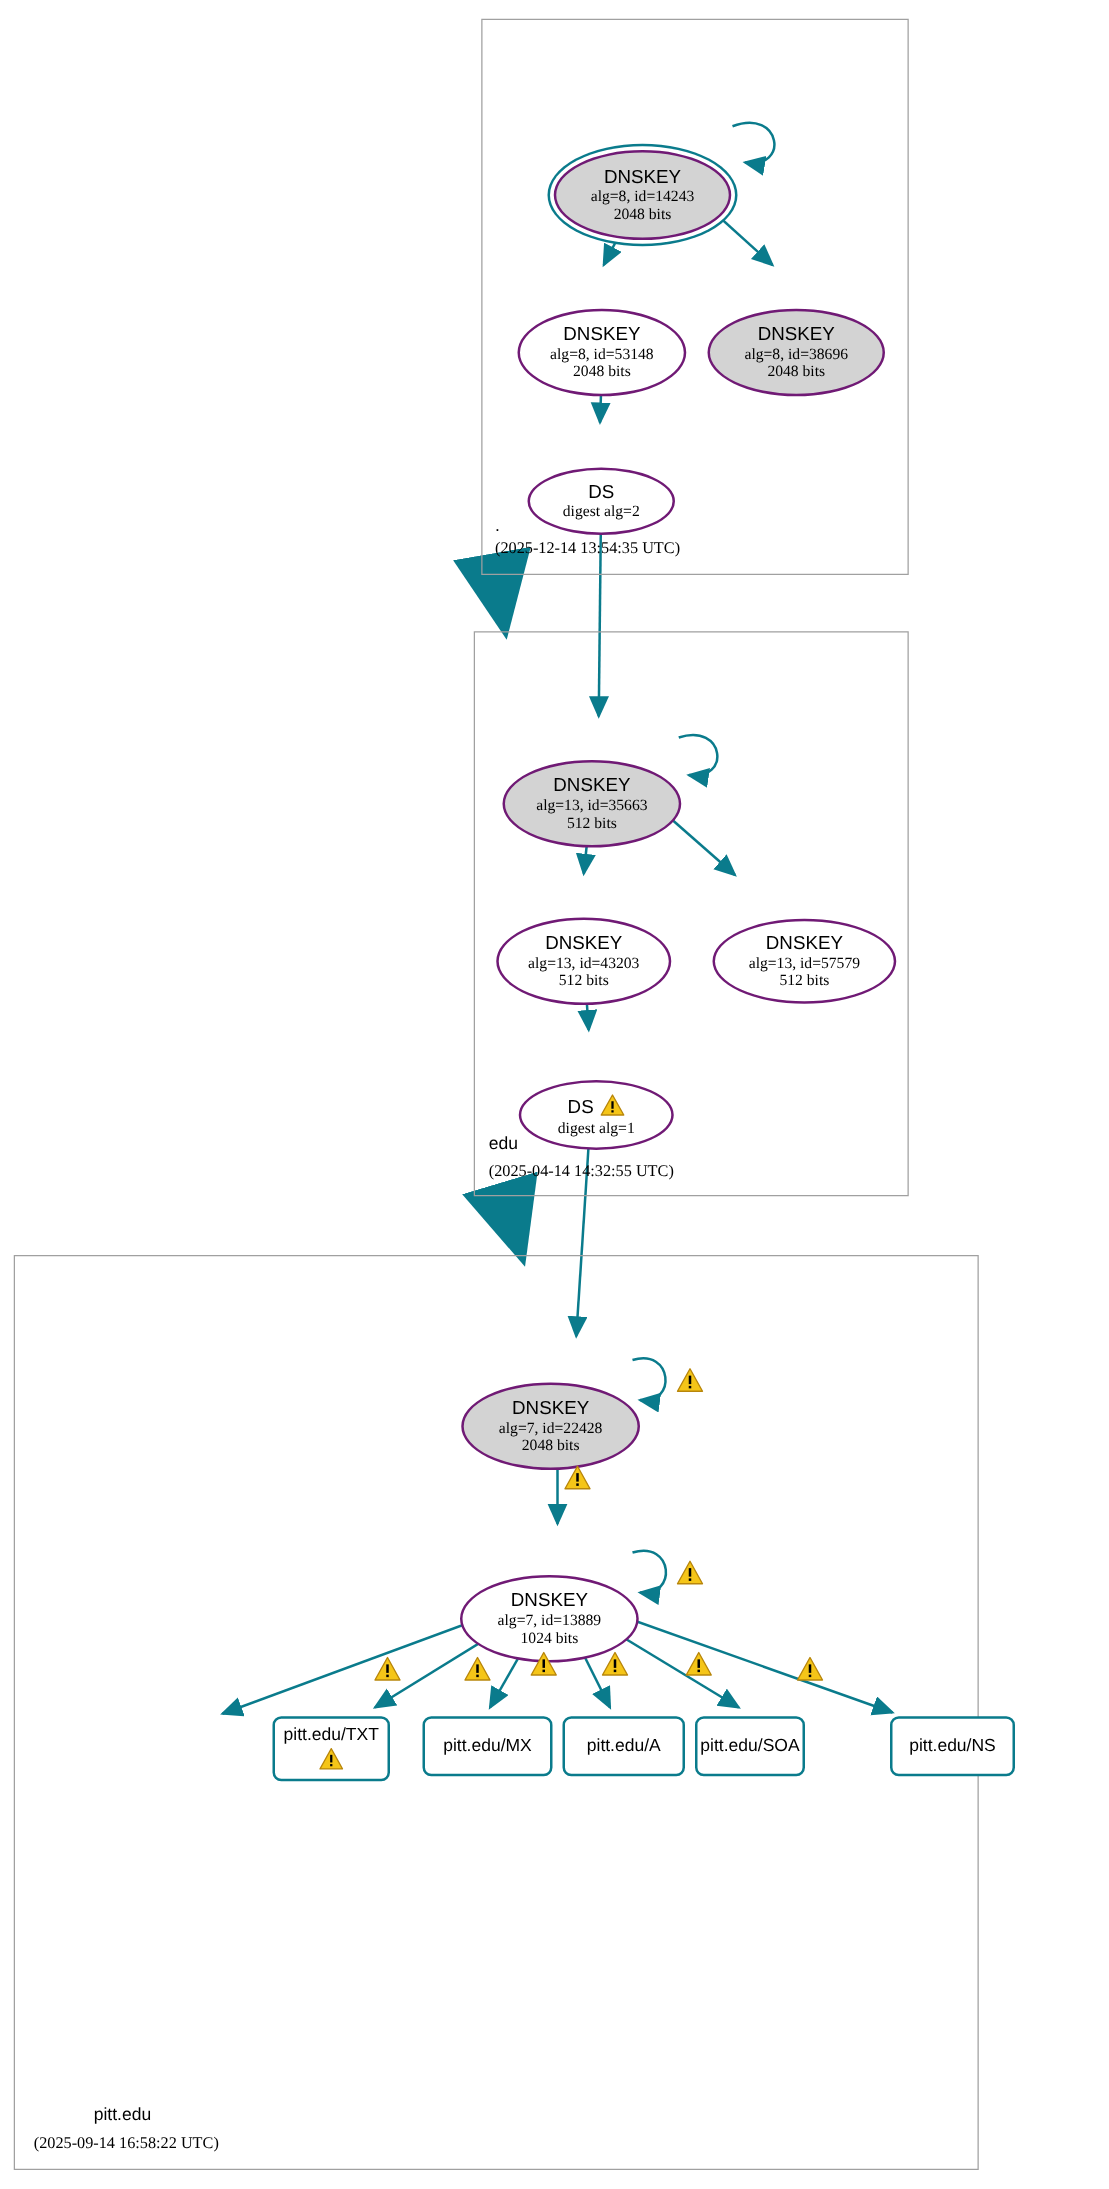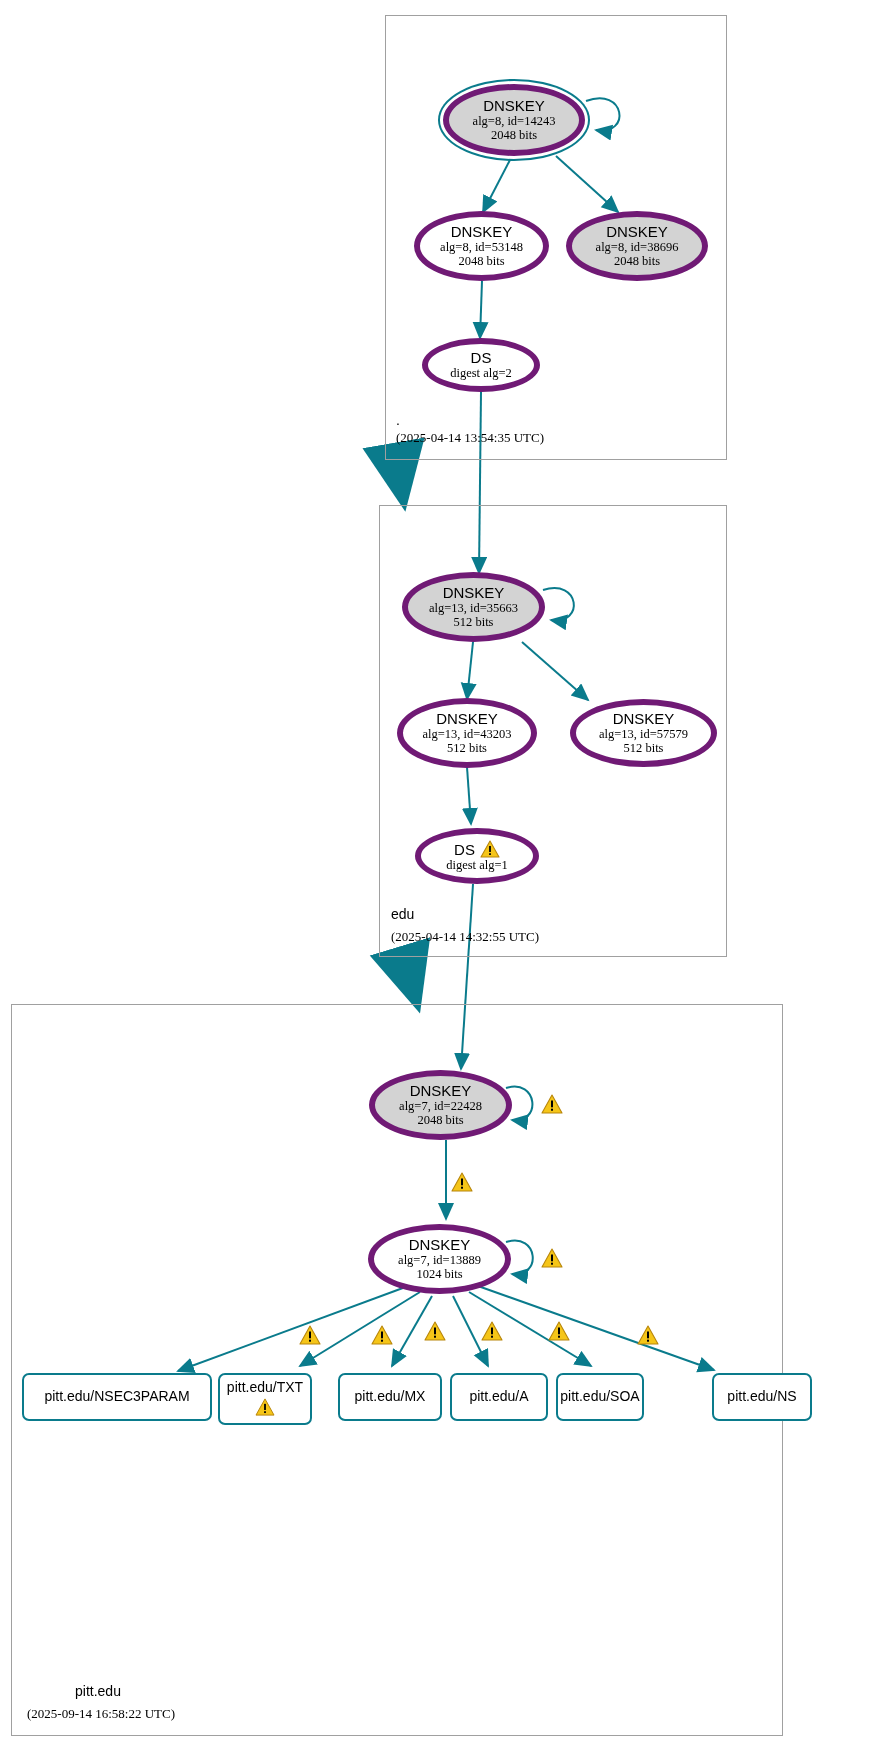--- a/index.html
+++ b/index.html
@@ -8,21 +8,21 @@
   #canvas{position:absolute;left:0;top:0;width:887px;height:1751px;}
 
   .zone-box{position:absolute;border:1px solid #a0a0a0;background:transparent;box-sizing:border-box;}
 
   .zone-label{position:absolute;font-family:"Liberation Sans", sans-serif;font-size:14px;color:#000;white-space:nowrap;}
   .zone-time{position:absolute;font-family:"Liberation Serif", serif;font-size:13px;color:#000;white-space:nowrap;}
 
   .node{position:absolute;box-sizing:border-box;display:flex;flex-direction:column;
         align-items:center;justify-content:center;text-align:center;line-height:1.12;}
 
-  .ellipse{border:6px solid #701a75;border-radius:50%;background:#ffffff;}
+  .ellipse{border:2px solid #701a75;border-radius:50%;background:#ffffff;margin-top:36px;}
   .ellipse.secure{background:#d3d3d3;}
   .ellipse.ksk{box-shadow:0 0 0 3px #ffffff, 0 0 0 5px #0a7b8c;}
 
   .rect{border:2px solid #0a7b8c;border-radius:7px;background:#ffffff;}
 
   .n-title{font-family:"Liberation Sans", sans-serif;font-size:15px;color:#000;}
   .n-sub{font-family:"Liberation Serif", serif;font-size:12.5px;color:#000;white-space:nowrap;}
   .r-title{font-family:"Liberation Sans", sans-serif;font-size:14px;color:#000;white-space:nowrap;}
 
   .warn{position:absolute;width:22px;height:20px;}
@@ -78,21 +78,21 @@
     <path d="M411,1285 L178,1371" fill="none" stroke="#0a7b8c" stroke-width="2" marker-end="url(#ah)"></path>
     <path d="M420,1292 L300,1366" fill="none" stroke="#0a7b8c" stroke-width="2" marker-end="url(#ah)"></path>
     <path d="M432,1296 L392,1366" fill="none" stroke="#0a7b8c" stroke-width="2" marker-end="url(#ah)"></path>
     <path d="M453,1296 L488,1366" fill="none" stroke="#0a7b8c" stroke-width="2" marker-end="url(#ah)"></path>
     <path d="M469,1292 L591,1366" fill="none" stroke="#0a7b8c" stroke-width="2" marker-end="url(#ah)"></path>
     <path d="M478,1286 L714,1370" fill="none" stroke="#0a7b8c" stroke-width="2" marker-end="url(#ah)"></path>
   </svg>
 
   <div class="zone-box" style="left:385px;top:15px;width:342px;height:445px;"></div>
   <div class="zone-label" style="left:396px;top:412px;">.</div>
-  <div class="zone-time" style="left:396px;top:430px;">(2025-04-14 13:54:35 UTC)</div>
+  <div class="zone-time" style="left:396px;top:430px;">(2025-12-14 13:54:35 UTC)</div>
 
   <div class="node ellipse secure ksk" style="left:443px;top:84px;width:142px;height:72px;">
     <div class="n-title">DNSKEY</div>
     <div class="n-sub">alg=8, id=14243</div>
     <div class="n-sub">2048 bits</div>
   </div>
 
   <div class="node ellipse" style="left:414px;top:211px;width:135px;height:70px;">
     <div class="n-title">DNSKEY</div>
     <div class="n-sub">alg=8, id=53148</div>
@@ -219,23 +219,20 @@
       </svg>
   </div>
   <div class="warn" style="left:637px;top:1325px;">
     <svg viewBox="0 0 22 20" width="22" height="20">
         <path d="M11 1 L21 19 L1 19 Z" fill="#f5c518" stroke="#b8860b" stroke-width="1.1" stroke-linejoin="round"></path>
         <rect x="10" y="6.5" width="2" height="6.8" fill="#000"></rect>
         <rect x="10" y="14.7" width="2" height="2" fill="#000"></rect>
       </svg>
   </div>
 
-  <div class="node rect" style="left:22px;top:1373px;width:190px;height:48px;">
-    <div class="r-title">pitt.edu/NSEC3PARAM</div>
-  </div>
 
   <div class="node rect" style="left:218px;top:1373px;width:94px;height:52px;">
     <div class="r-title">pitt.edu/TXT</div>
     <div style="height:2px"></div>
     <div class="warn" style="position:relative;left:0;top:0;">
       <svg viewBox="0 0 22 20" width="22" height="18">
           <path d="M11 1 L21 19 L1 19 Z" fill="#f5c518" stroke="#b8860b" stroke-width="1.1" stroke-linejoin="round"></path>
           <rect x="10" y="6.5" width="2" height="6.8" fill="#000"></rect>
           <rect x="10" y="14.7" width="2" height="2" fill="#000"></rect>
         </svg>

